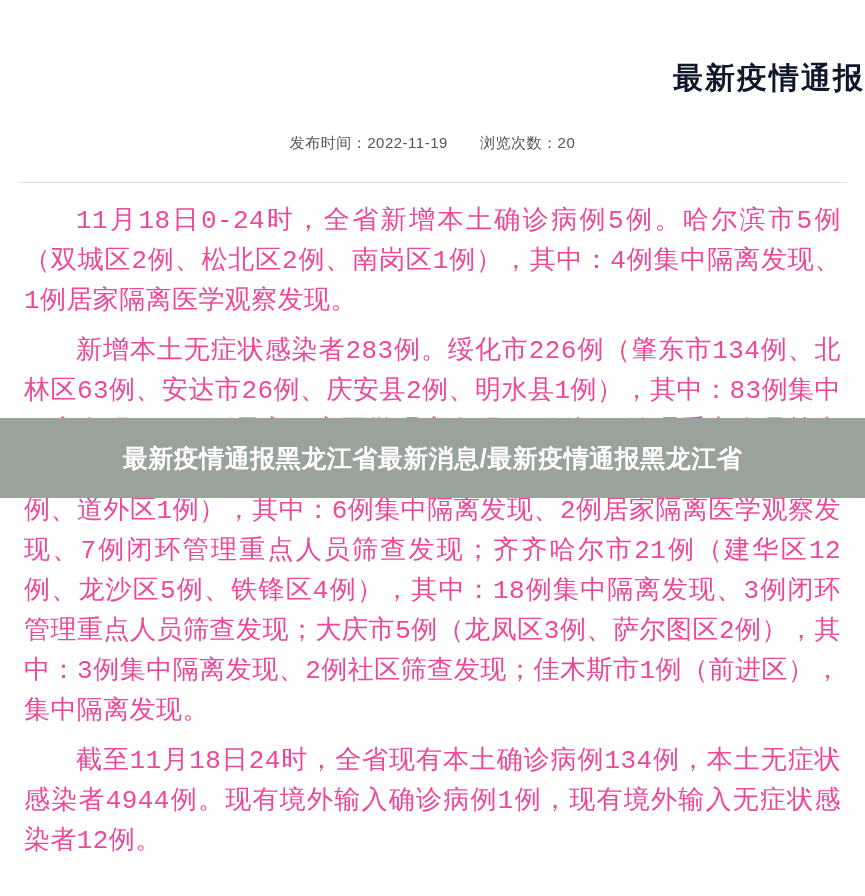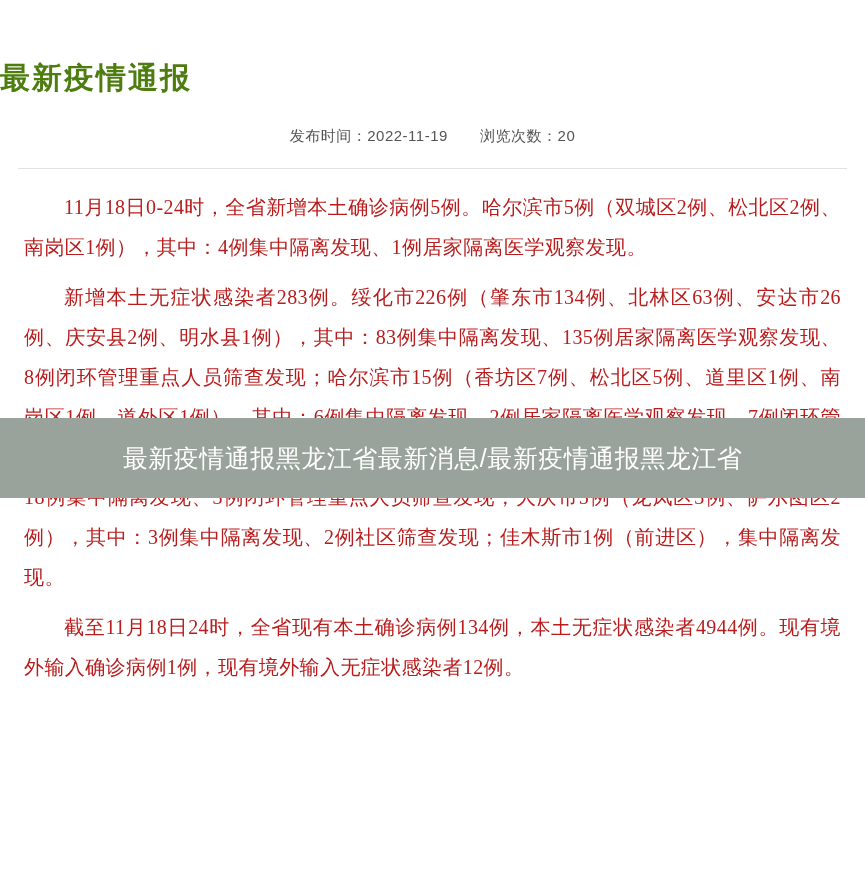--- a/index.html
+++ b/index.html
@@ -15,76 +15,76 @@
     position: relative;
   }
   .page {
     position: relative;
     width: 865px;
     height: 896px;
     background: #ffffff;
     box-sizing: border-box;
   }
   .article-title {
-    text-align: left;
+    text-align: right;
     font-size: 30px;
     font-weight: bold;
-    color: #4d7c0f;
+    color: #0f172a;
     letter-spacing: 2px;
     padding-top: 38px;
     font-family: "Liberation Sans", "DejaVu Sans", sans-serif;
   }
   .meta-row {
     text-align: center;
     font-size: 15px;
     color: #555555;
     margin-top: 28px;
     font-family: "Liberation Sans", "DejaVu Sans", sans-serif;
   }
   .meta-row .meta-item {
     display: inline-block;
-    margin: 0 14px;
+    margin: 7px 14px;
     letter-spacing: 0.5px;
   }
   .divider {
     margin: 22px 18px 0 18px;
     border-top: 1px solid #e2e2e2;
     height: 0;
   }
   .body-area {
     padding: 18px 24px 0 24px;
   }
   .para {
-    font-size: 20px;
+    font-size: 26px;
     line-height: 40px;
-    color: #b91c1c;
+    color: #ec4899;
     text-indent: 2em;
     margin: 0 0 10px 0;
     text-align: justify;
     letter-spacing: 0.4px;
-    font-family: Liberation Serif, serif;
+    font-family: Liberation Mono, monospace;
   }
   
   .watermark {
     position: absolute;
     left: 0;
     top: 398px;
     width: 865px;
     height: 80px;
     background: #9aa39b;
     display: flex;
     align-items: center;
     justify-content: center;
     box-sizing: border-box;
     padding: 0 30px;
   }
   .watermark-text {
     color: #ffffff;
     font-size: 25px;
-    font-weight: normal;
+    font-weight: bold;
     line-height: 34px;
     text-align: center;
     font-family: "Liberation Sans", "DejaVu Sans", sans-serif;
     letter-spacing: 0.5px;
   }
 </style>
 </head>
 <body>
 
 <div class="page">

